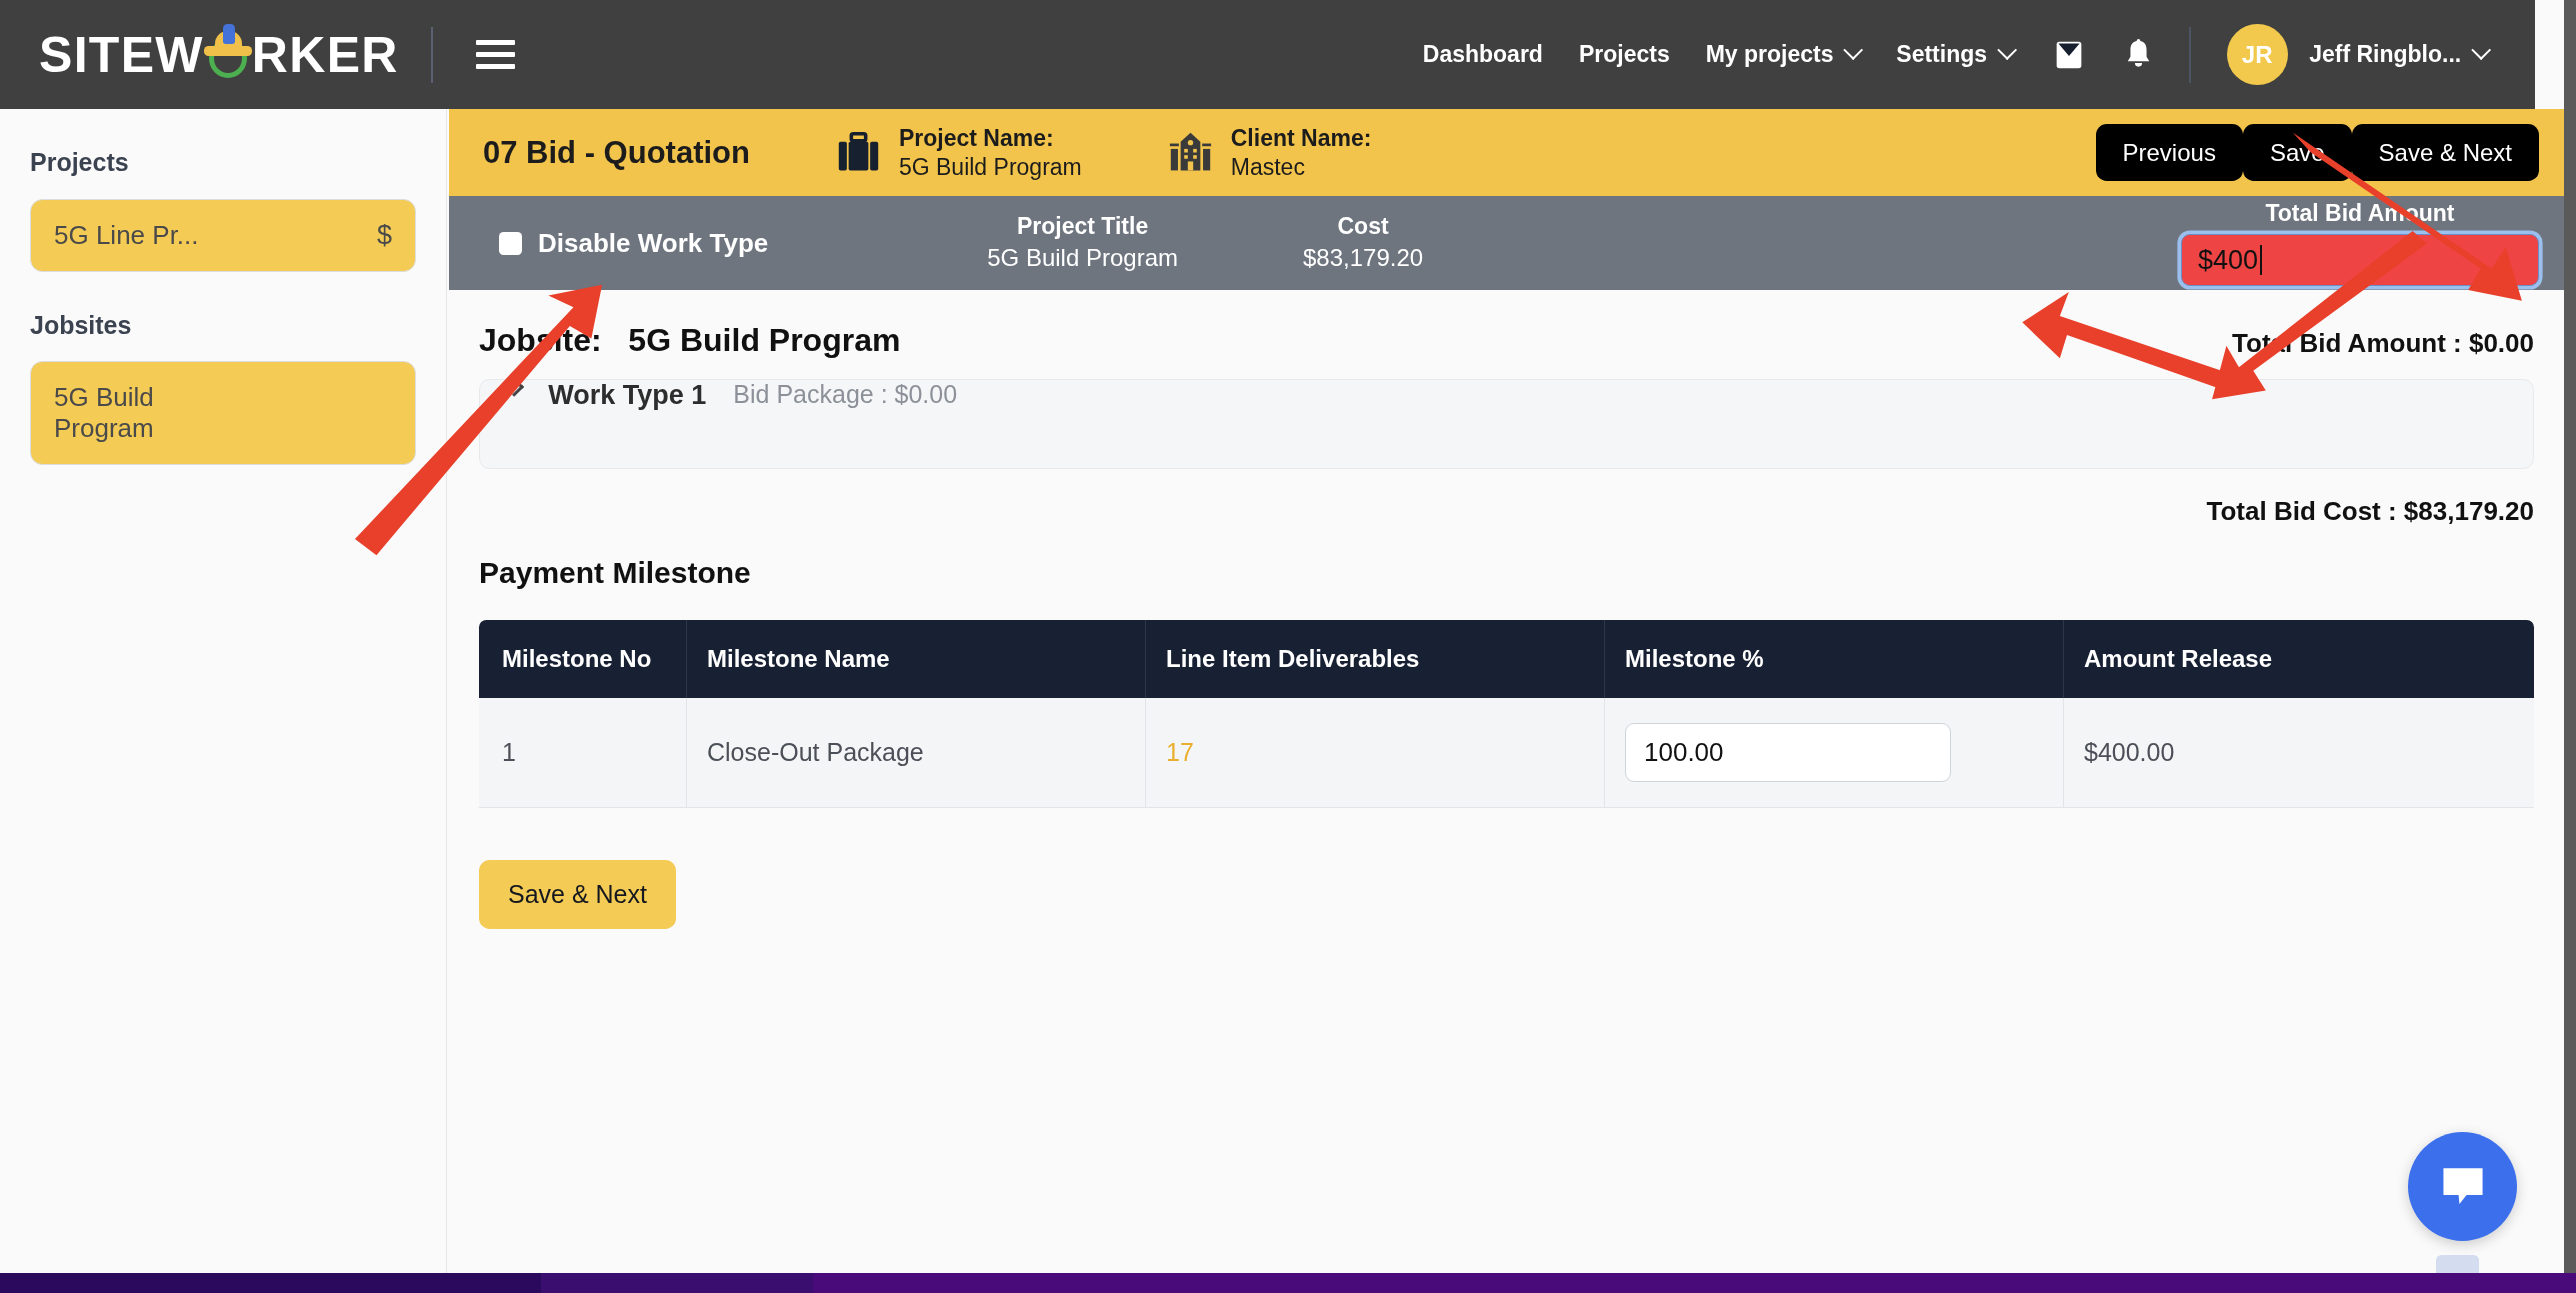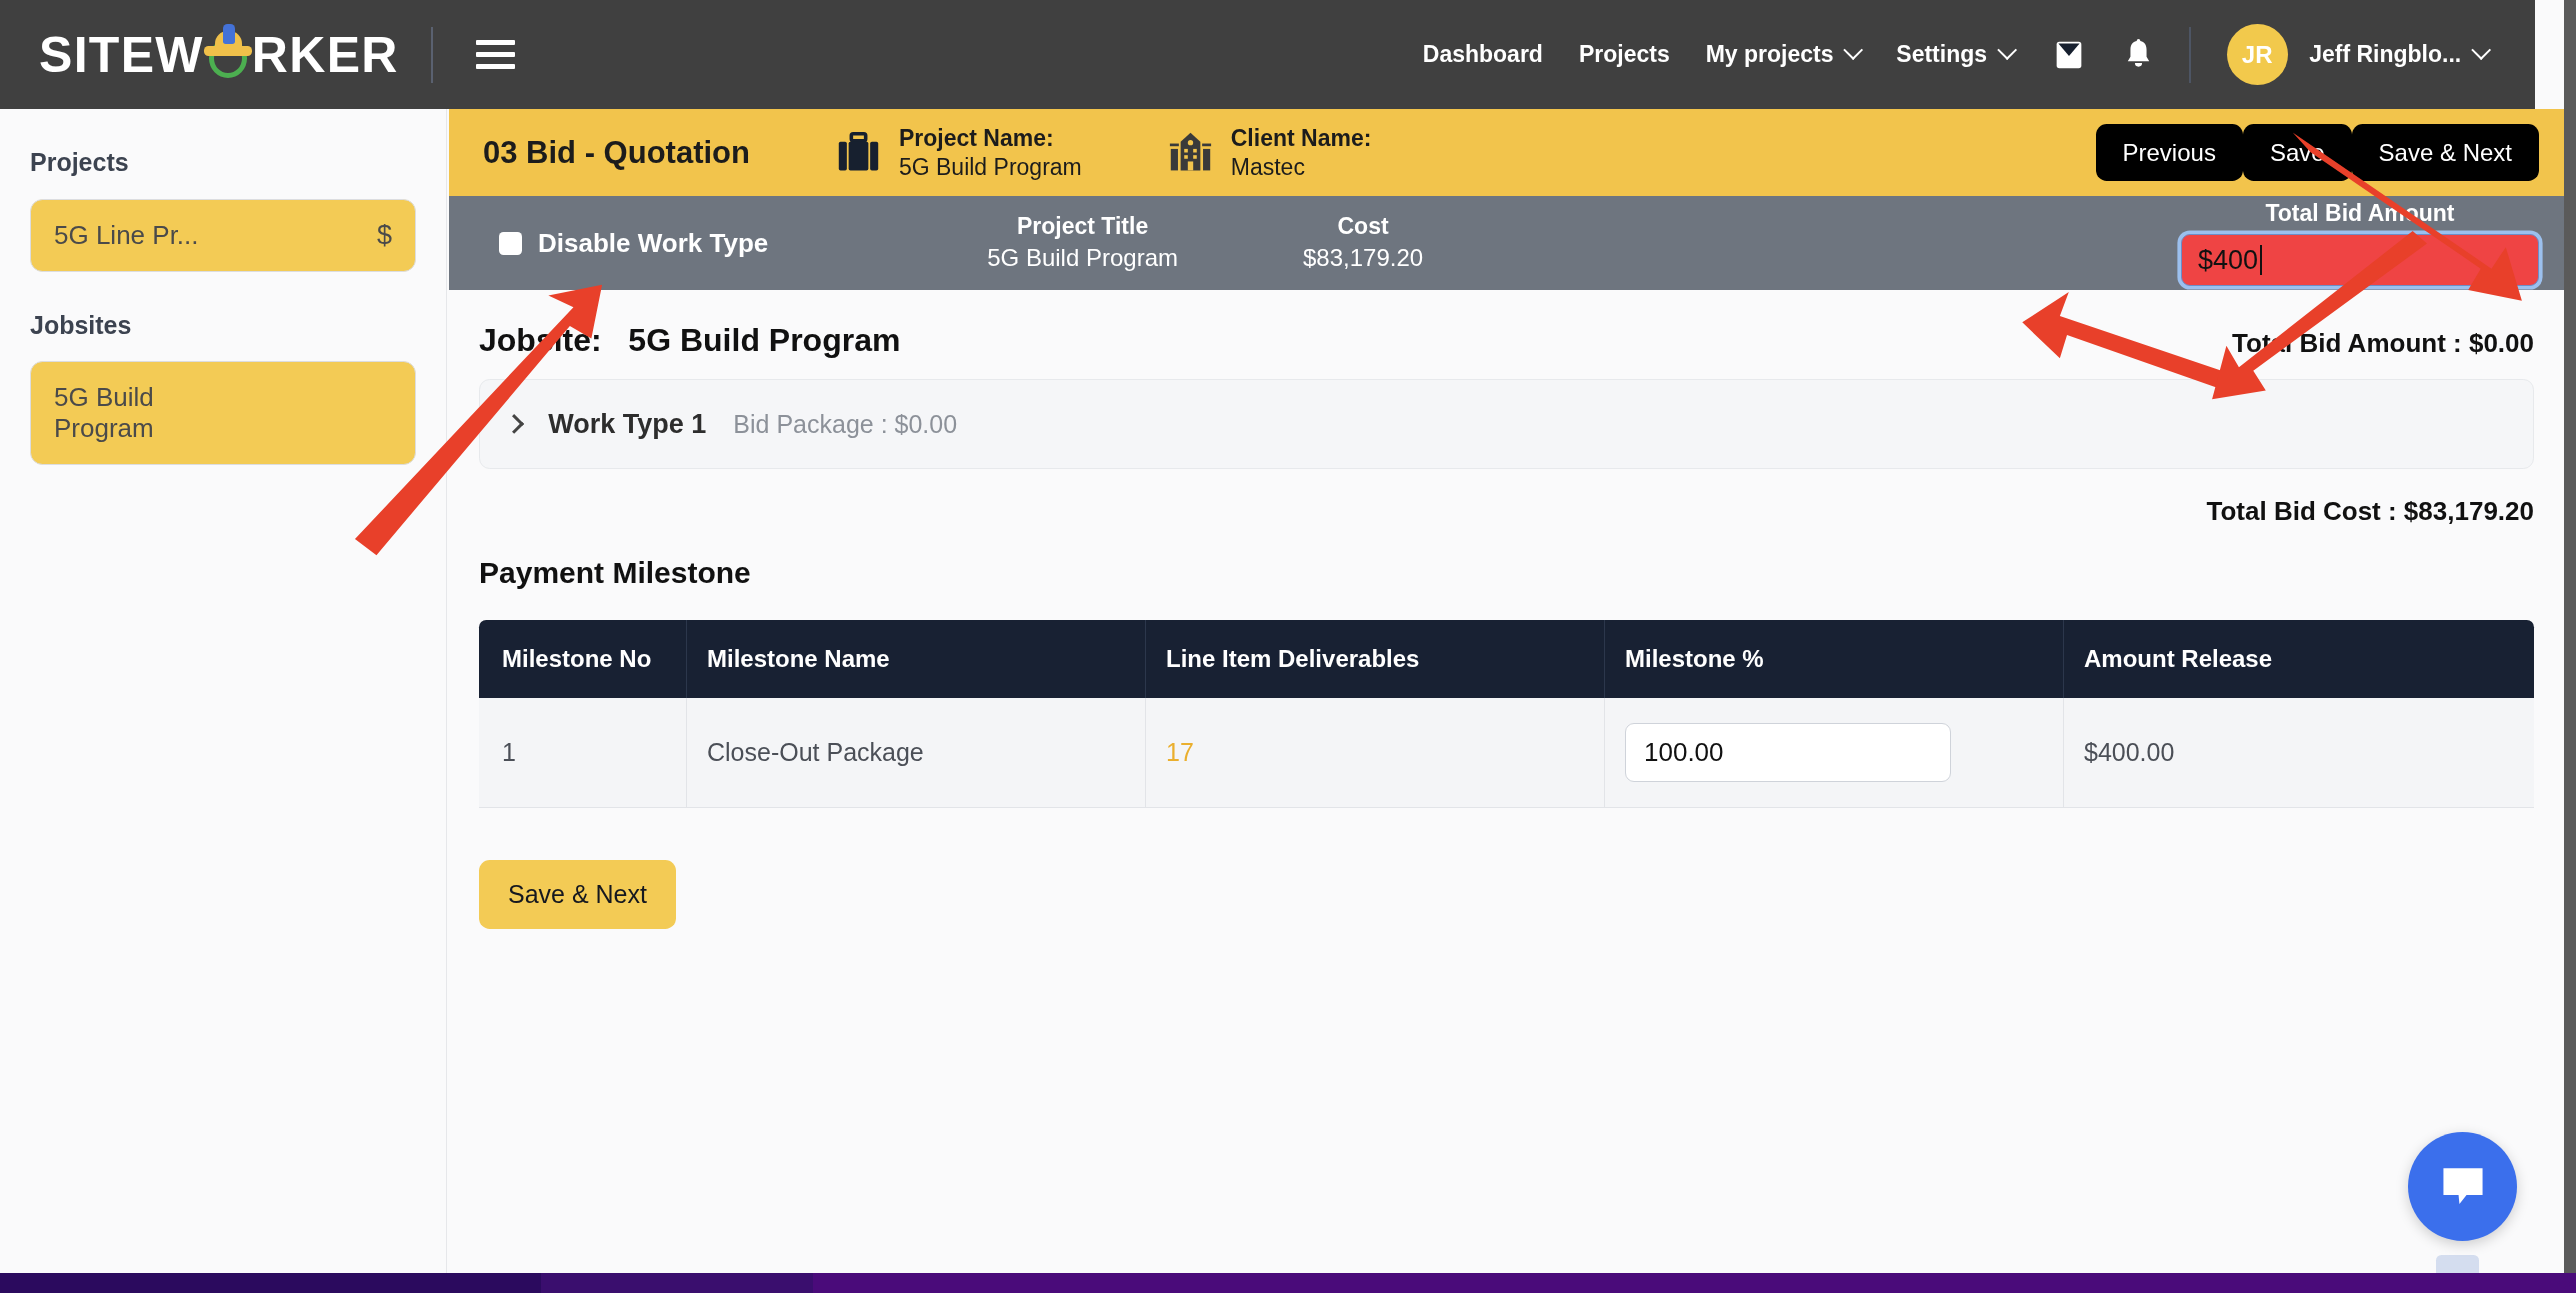--- a/index.html
+++ b/index.html
@@ -209,21 +209,21 @@
   .row-between { display: flex; align-items: flex-end; justify-content: space-between; margin-top: 32px; }
   .jobsite-title { font-size: 32px; font-weight: 700; color: #111; }
   .total-right { font-size: 26px; font-weight: 700; color: #111; }
 
   .accordion {
     margin-top: 20px;
     background: #f5f6f8;
     border: 0.9px solid #e7e9ec;
     border-radius: 10.7px;
     height: 90px;
-    display: flex; align-items: center;
+    display: flex; 
     padding-left: 27px;
     cursor: pointer;
   }
   .chev {
     width: 14.3px; height: 14.3px;
     border-right: 3.6px solid #444;
     border-top: 3.6px solid #444;
     transform: rotate(45deg);
     margin-right: 27px;
   }
@@ -384,21 +384,21 @@
     </div>
     <div class="side-head">Jobsites</div>
     <div class="side-chip tall">
       <span style="max-width:197px">5G Build Program</span>
     </div>
   </div>
 
   <div class="content">
 
     <div class="yellowbar">
-      <div class="step-title">03 Bid - Quotation</div>
+      <div class="step-title">07 Bid - Quotation</div>
 
       <div class="meta-group">
         <span class="meta-icon">
           <svg width="45" height="43" viewBox="0 0 50 48">
             <rect x="17" y="3" width="16" height="8" rx="2" fill="none" stroke="#17202f" stroke-width="4"></rect>
             <rect x="3" y="12" width="9" height="32" rx="2" fill="#17202f"></rect>
             <rect x="14" y="12" width="22" height="32" rx="2" fill="#17202f"></rect>
             <rect x="38" y="12" width="9" height="32" rx="2" fill="#17202f"></rect>
           </svg>
         </span>

